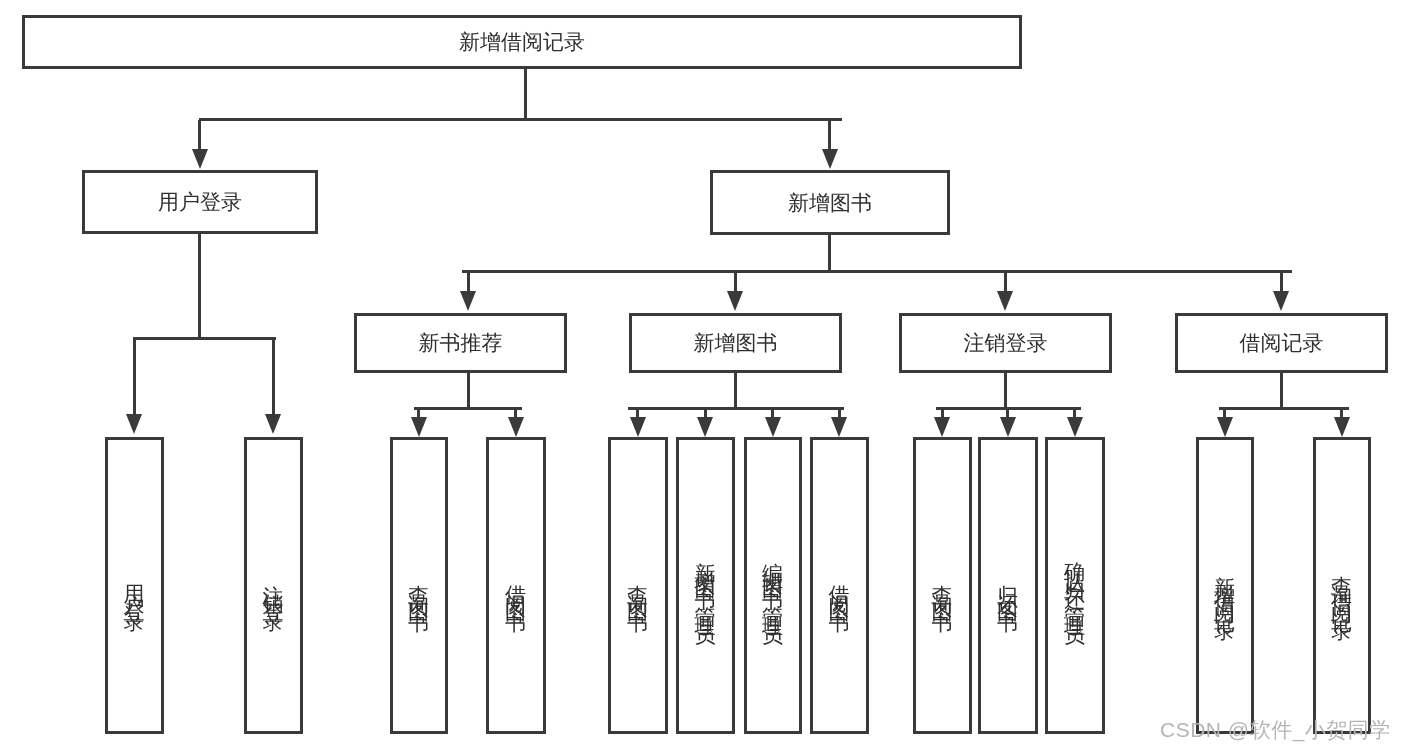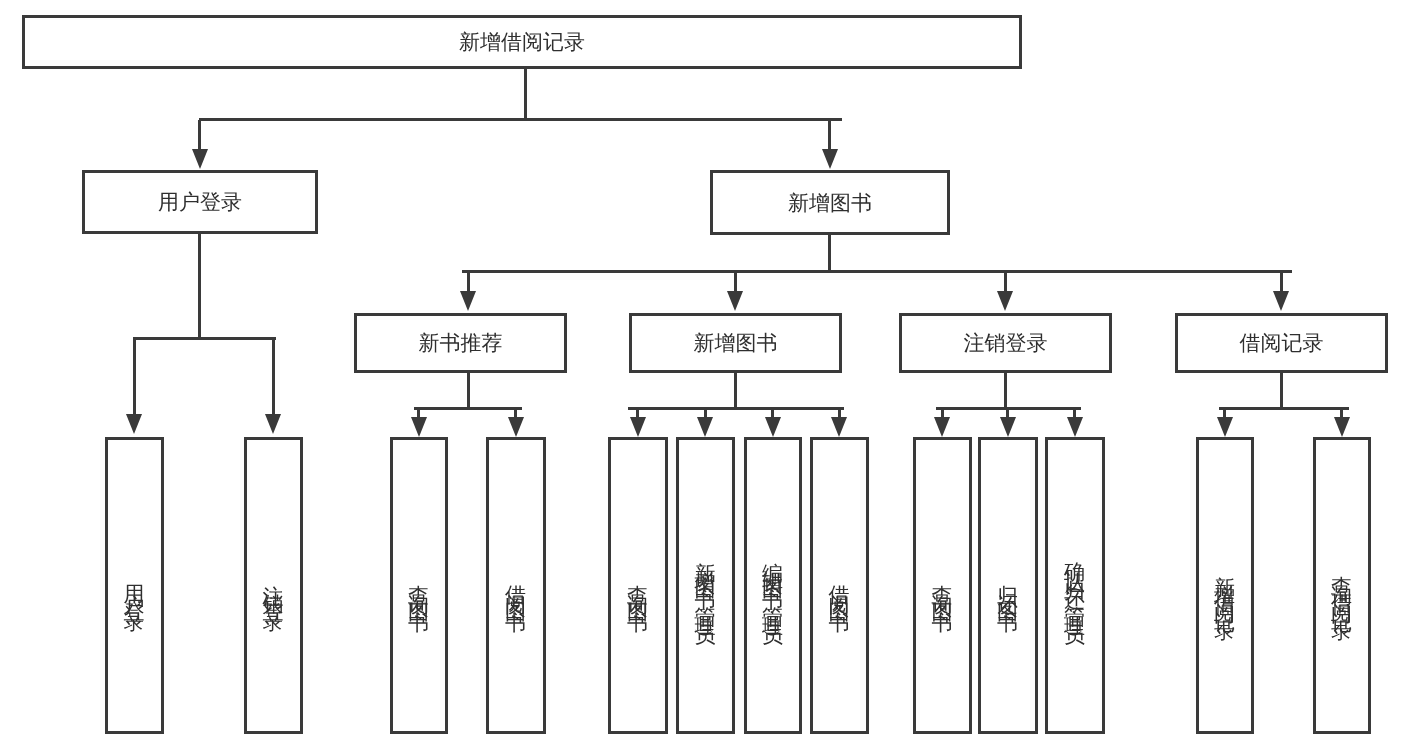--- a/index.html
+++ b/index.html
@@ -156,14 +156,15 @@
     <span class="vtext">确认归还（管理员）</span>
   </div>
 
   <div class="leaf" style="left:1196px;width:58px;">
     <span class="vtext">新增借阅记录</span>
   </div>
   <div class="leaf" style="left:1313px;width:58px;">
     <span class="vtext">查询借阅记录</span>
   </div>
 
+  <div id="watermark">CSDN @软件_小贺同学</div>
 
 </div>
 
 </body></html>

